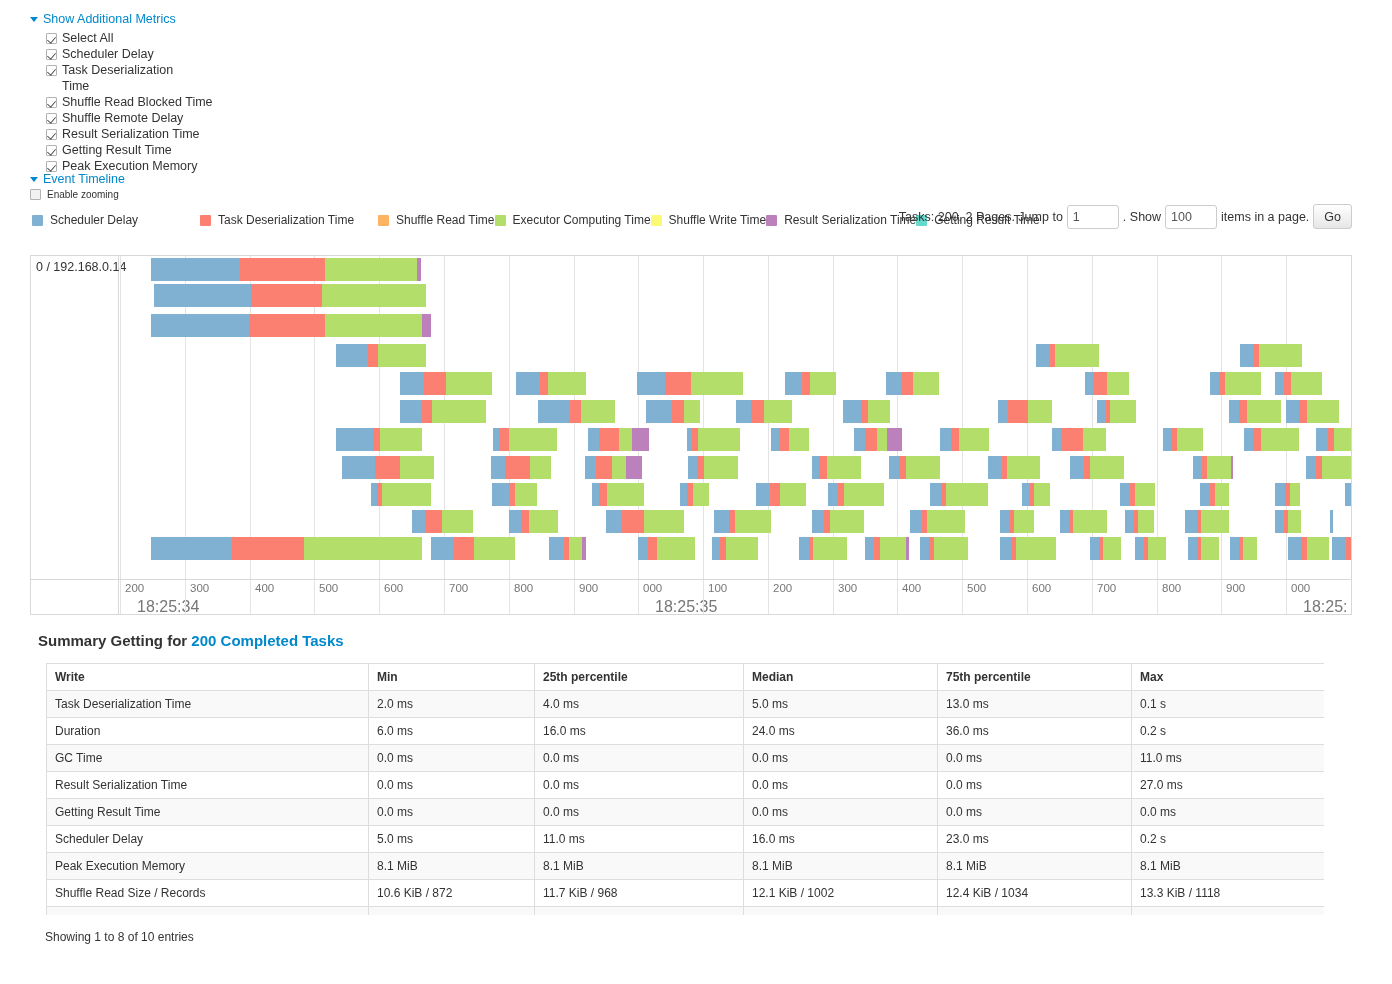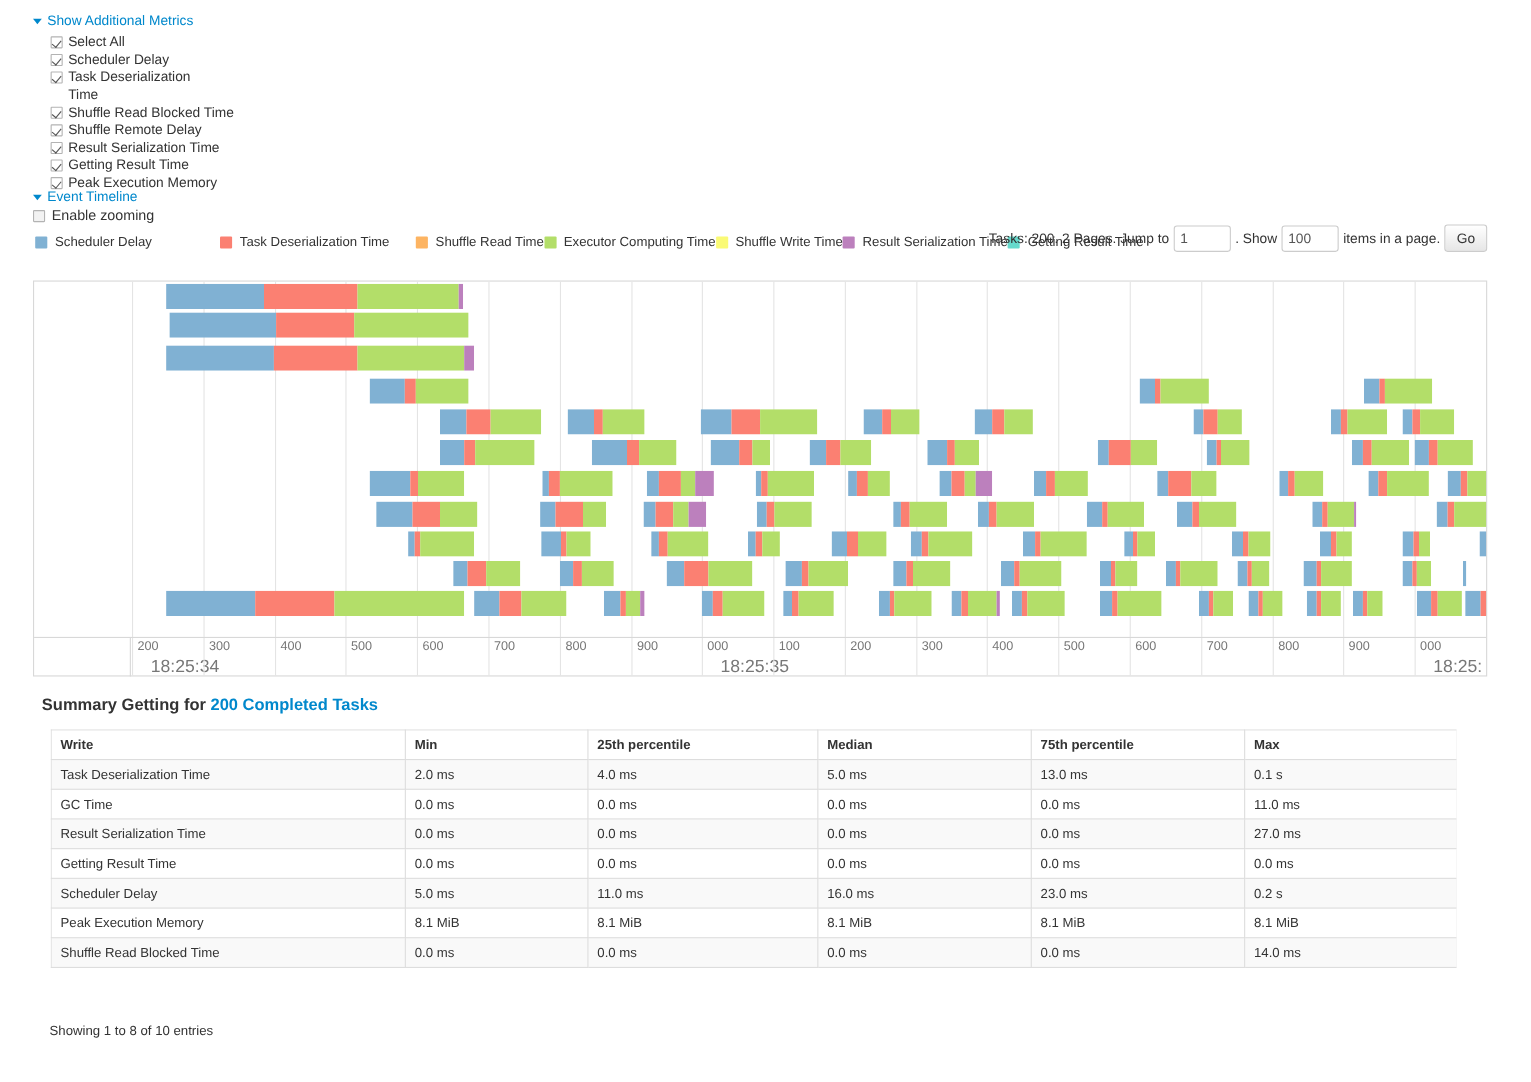--- a/index.html
+++ b/index.html
@@ -75,21 +75,21 @@
     margin-left: 32px;
     line-height: 16px;
     font-size: 12.5px;
   }
 
   
   #event-timeline-header { position: absolute; left: 30px; top: 172px; }
   #enable-zooming-row {
     position: absolute; left: 30px; top: 188px;
     display: flex; align-items: center; gap: 6px;
-    font-size: 13px;
+    font-size: 10px;
   }
   #enable-zooming-row .cbx { margin-top: 1px; background:#f2f2f2; }
 
   
   #timeline-legend {
     position: absolute;
     left: 32px;
     top: 212px;
     display: grid;
     grid-template-columns: 168px 178px auto;
@@ -391,20 +391,23 @@
   <span>Tasks: 200. 2 Pages. Jump to</span>
   <input id="jump-to-input" type="text" value="1" style="">
   <span>. Show</span>
   <input id="show-items-input" type="text" value="100" style="">
   <span>items in a page.</span>
   <button id="go-button">Go</button>
 </div>
 
 <div id="timeline-chart">
   <div id="timeline-body">
+    <div id="row-label-col">
+      <div id="row-label">0 / 192.168.0.14</div>
+    </div>
     <div id="plot-area">
         <div class="gridline" style="left: 0px;"></div>
         <div class="gridline" style="left: 65px;"></div>
         <div class="gridline" style="left: 130px;"></div>
         <div class="gridline" style="left: 194px;"></div>
         <div class="gridline" style="left: 259px;"></div>
         <div class="gridline" style="left: 324px;"></div>
         <div class="gridline" style="left: 389px;"></div>
         <div class="gridline" style="left: 454px;"></div>
         <div class="gridline" style="left: 518px;"></div>
@@ -913,20 +916,28 @@
     <tbody id="summary-body">
         <tr>
           <td>Task Deserialization Time</td>
           <td>2.0 ms</td>
           <td>4.0 ms</td>
           <td>5.0 ms</td>
           <td>13.0 ms</td>
           <td>0.1 s</td>
         </tr>
         <tr>
+          <td>Duration</td>
+          <td>6.0 ms</td>
+          <td>16.0 ms</td>
+          <td>24.0 ms</td>
+          <td>36.0 ms</td>
+          <td>0.2 s</td>
+        </tr>
+        <tr>
           <td>GC Time</td>
           <td>0.0 ms</td>
           <td>0.0 ms</td>
           <td>0.0 ms</td>
           <td>0.0 ms</td>
           <td>11.0 ms</td>
         </tr>
         <tr>
           <td>Result Serialization Time</td>
           <td>0.0 ms</td>
@@ -953,20 +964,28 @@
         </tr>
         <tr>
           <td>Peak Execution Memory</td>
           <td>8.1 MiB</td>
           <td>8.1 MiB</td>
           <td>8.1 MiB</td>
           <td>8.1 MiB</td>
           <td>8.1 MiB</td>
         </tr>
         <tr>
+          <td>Shuffle Read Size / Records</td>
+          <td>10.6 KiB / 872</td>
+          <td>11.7 KiB / 968</td>
+          <td>12.1 KiB / 1002</td>
+          <td>12.4 KiB / 1034</td>
+          <td>13.3 KiB / 1118</td>
+        </tr>
+        <tr>
           <td>Shuffle Read Blocked Time</td>
           <td>0.0 ms</td>
           <td>0.0 ms</td>
           <td>0.0 ms</td>
           <td>0.0 ms</td>
           <td>14.0 ms</td>
         </tr>
       </tbody>
   </table>
 </div>

